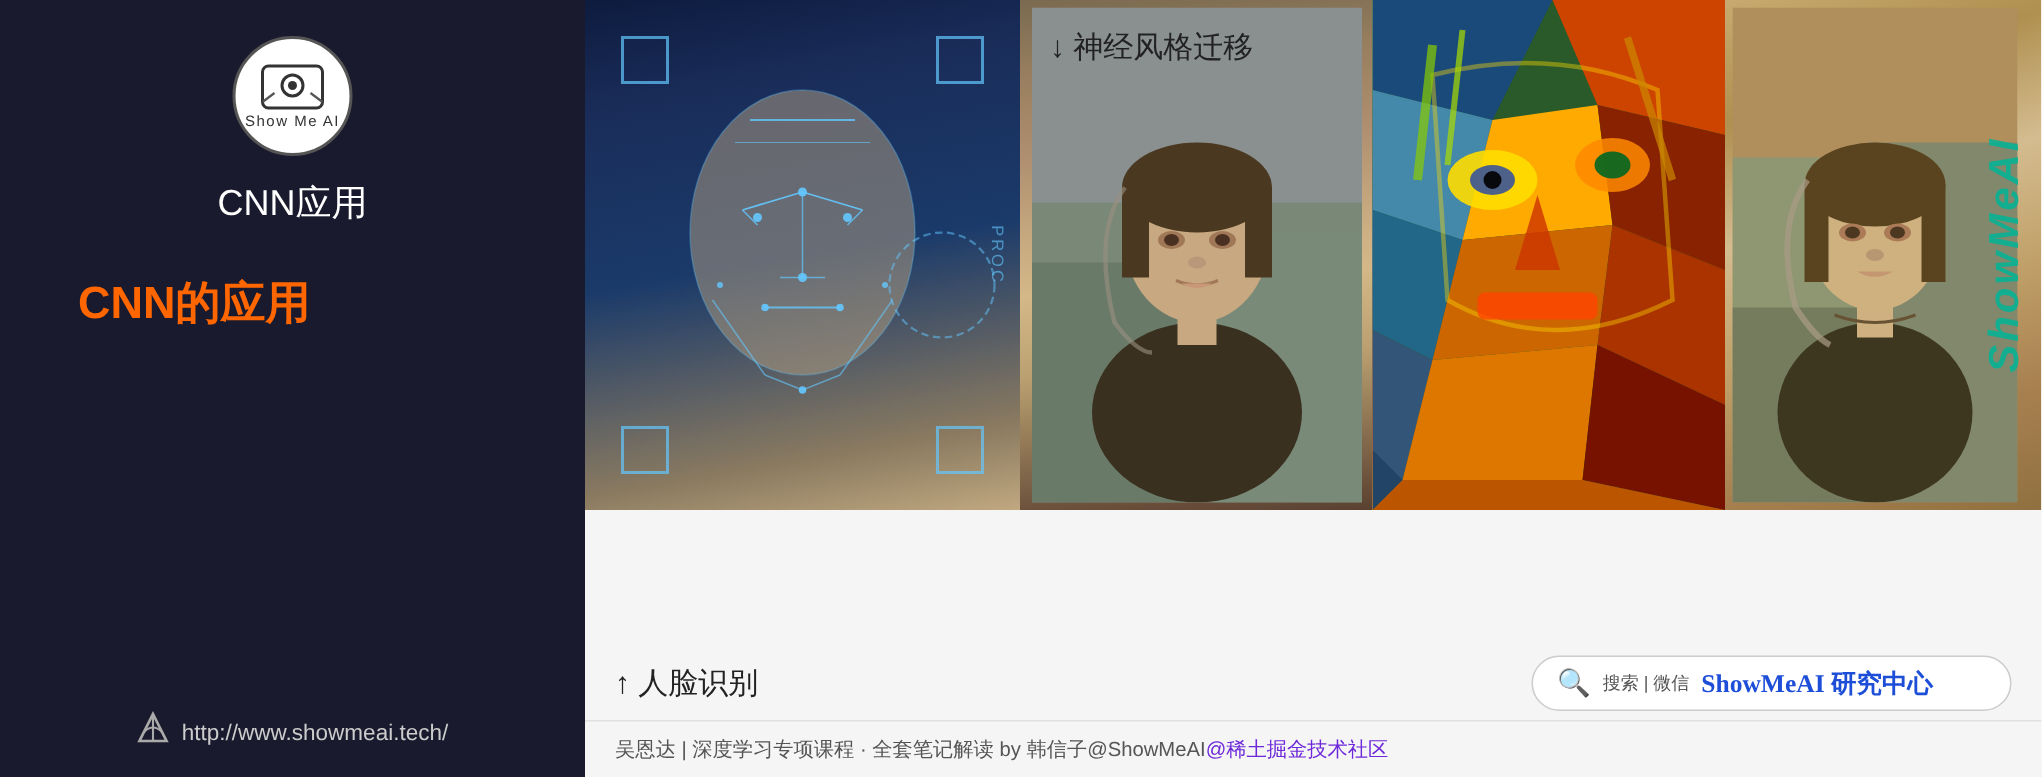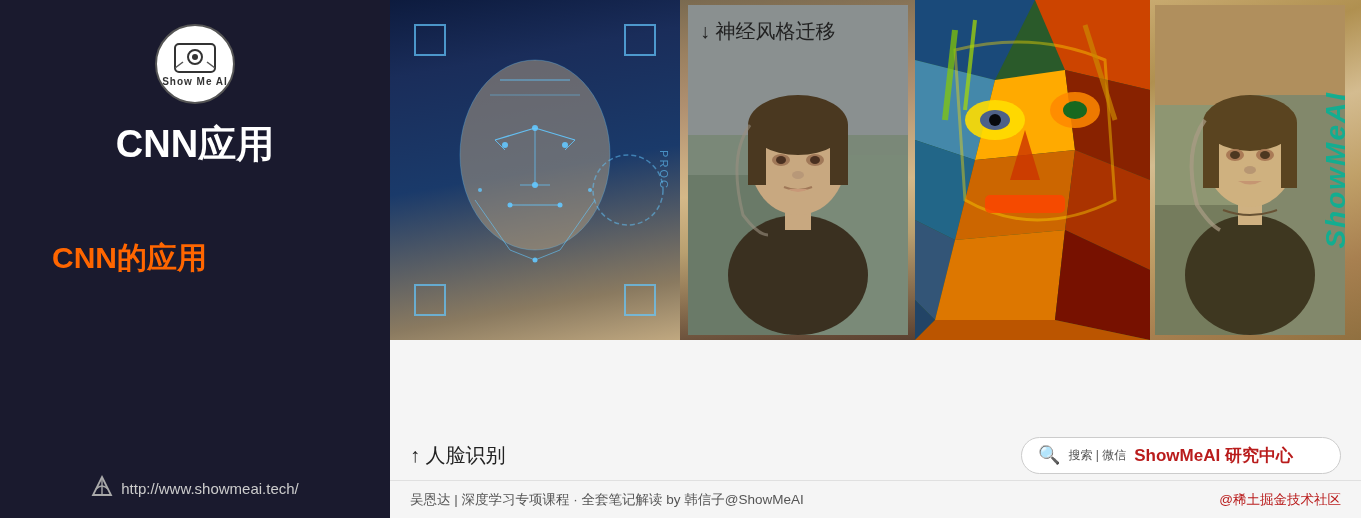--- a/index.html
+++ b/index.html
@@ -40,32 +40,32 @@
       display: flex;
       align-items: center;
       justify-content: center;
       margin-bottom: 6px;
       flex-direction: column;
     }
 
     .logo-text-sm {
       font-size: 10px;
       color: #333;
-      font-weight: bold;
+      font-weight: normal;
       letter-spacing: 1px;
       text-align: center;
     }
 
     .sidebar-title {
       color: #ffffff;
-      font-size: 38px;
-      font-weight: bold;
+      font-size: 24px;
+      font-weight: normal;
       text-align: center;
       line-height: 1.3;
-      margin-bottom: 19px;
+      margin-bottom: 0;
     }
 
     .sidebar-subtitle {
       color: #ff6600;
       font-size: 30px;
       font-weight: bold;
       text-align: left;
       align-self: flex-start;
       margin-left: 32px;
       margin-bottom: auto;
@@ -221,40 +221,41 @@
     }
 
     .search-label {
       font-size: 12px;
       color: #555;
     }
 
     .search-brand {
       font-size: 17px;
       font-weight: bold;
-      color: #b91c1c;
+      color: #1d4ed8;
+      font-family: Liberation Serif, serif;
     }
 
     .bottom-footer {
       display: flex;
       align-items: center;
       padding: 0 20px;
       height: 38px;
-      justify-content: space-between;
+      justify-content: flex-start;
       border-top: 1px solid #e0e0e0;
     }
 
     .footer-left {
       font-size: 13.5px;
       color: #555;
     }
 
     .footer-right {
       font-size: 13.5px;
-      color: #b91c1c;
+      color: #6d28d9;
     }
 
     
     .face-geo {
       position: absolute;
       inset: 0;
       width: 100%;
       height: 100%;
     }
 

